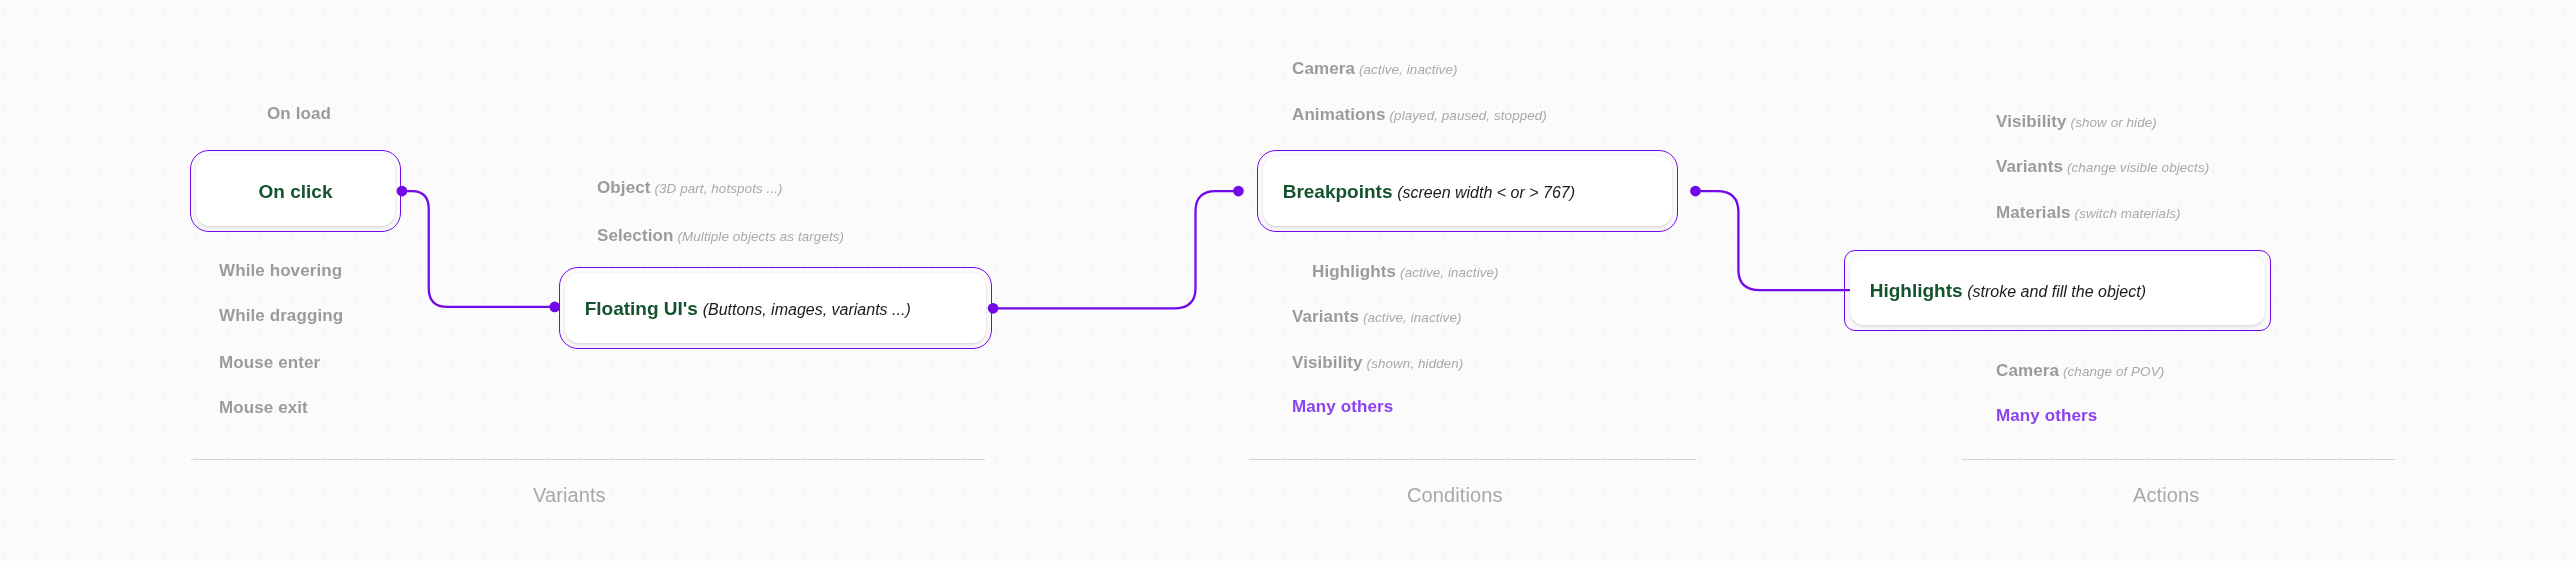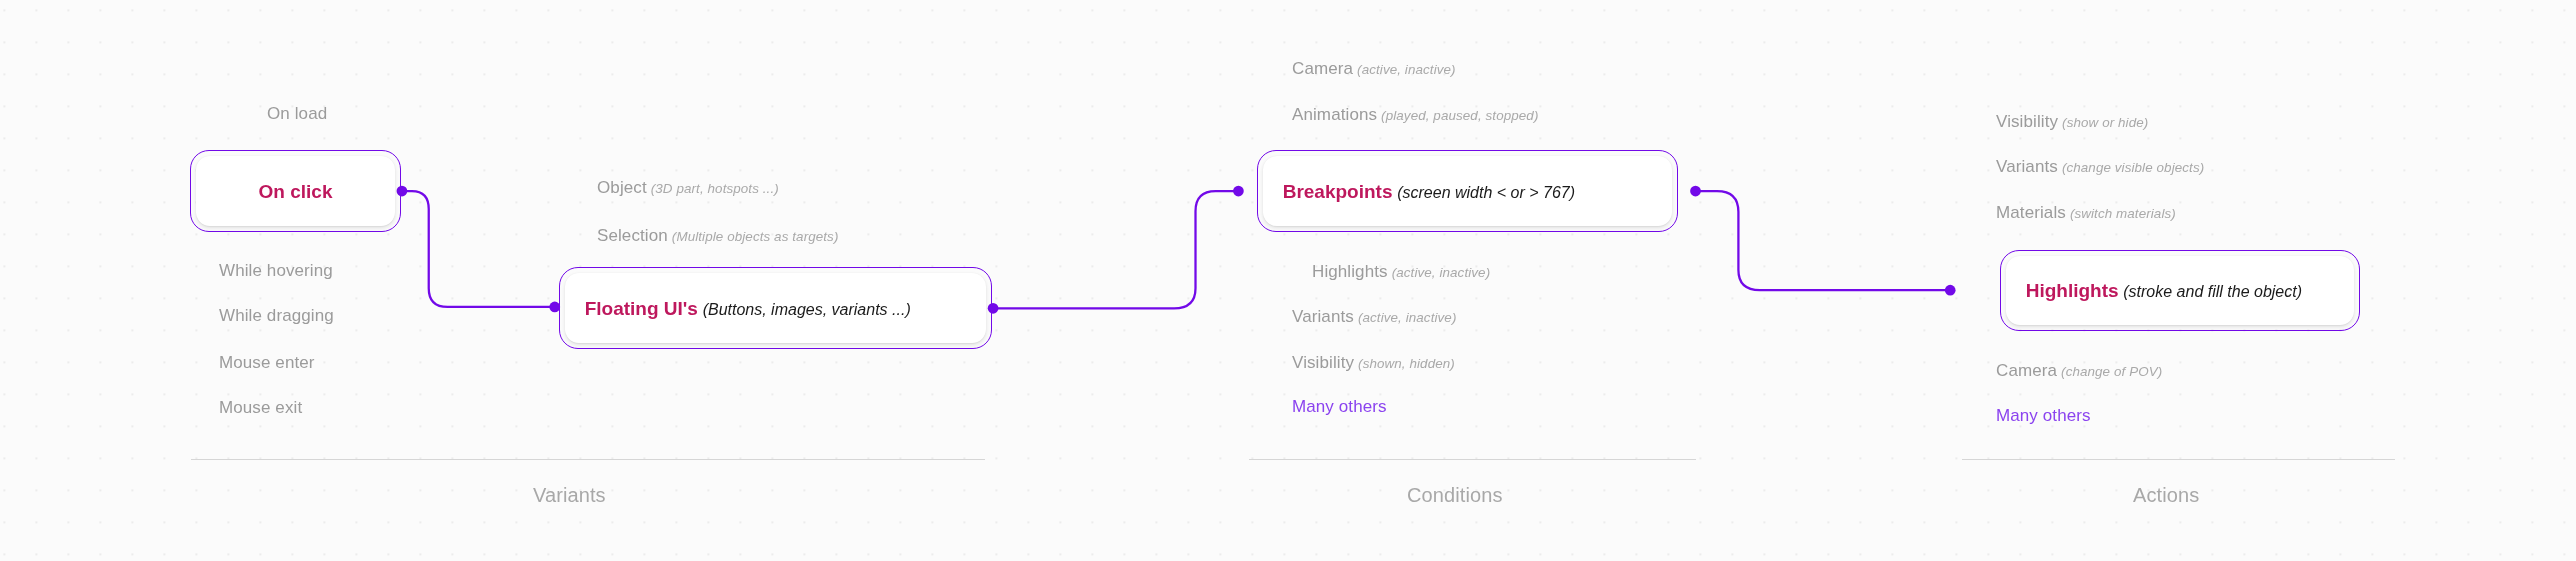--- a/index.html
+++ b/index.html
@@ -23,21 +23,21 @@
 
   
   .row {
     position: absolute;
     white-space: nowrap;
     color: #9b9b9b;
     font-size: 17px;
     line-height: 1;
     letter-spacing: 0.1px;
   }
-  .row .rlabel { font-weight: 400; color: #9b9b9b; }
+  .row .rlabel { font-weight: 700; color: #9b9b9b; }
   .row .rnote {
     font-style: italic;
     font-size: 13.4px;
     color: #a9a9a9;
     margin-left: 4px;
     letter-spacing: 0.1px;
   }
   .row.accent .rlabel { color: #8b43ef; }
 
   
@@ -57,21 +57,21 @@
     display: flex;
     align-items: center;
     box-sizing: border-box;
   }
   .card-text {
     white-space: nowrap;
     font-size: 19px;
     line-height: 1;
     color: #151515;
   }
-  .card-text .clabel { font-weight: 700; color: #be185d; }
+  .card-text .clabel { font-weight: 700; color: #14532d; }
   .card-text .cnote {
     font-style: italic;
     font-weight: 400;
     font-size: 16px;
     color: #1b1b1b;
     margin-left: 4.7px;
   }
 
   
   .divider {
@@ -197,21 +197,21 @@
   </div>
 
   <div class="row" style="left:1996px; top:158px;">
     <span class="rlabel">Variants</span><span class="rnote">(change visible objects)</span>
   </div>
 
   <div class="row" style="left:1996px; top:204px;">
     <span class="rlabel">Materials</span><span class="rnote">(switch materials)</span>
   </div>
 
-  <div class="card-ring" style="left:2000px; top:250px; width:360px; height:81px;">
+  <div class="card-ring" style="left:1844px; top:250px; width:427px; height:81px;border-radius:11px;">
     <div class="card-inner" style="padding-left:20px;">
       <div class="card-text">
         <span class="clabel">Highlights</span><span class="cnote">(stroke and fill the object)</span>
       </div>
     </div>
   </div>
 
   <div class="row" style="left:1996px; top:362px;">
     <span class="rlabel">Camera</span><span class="rnote">(change of POV)</span>
   </div>

